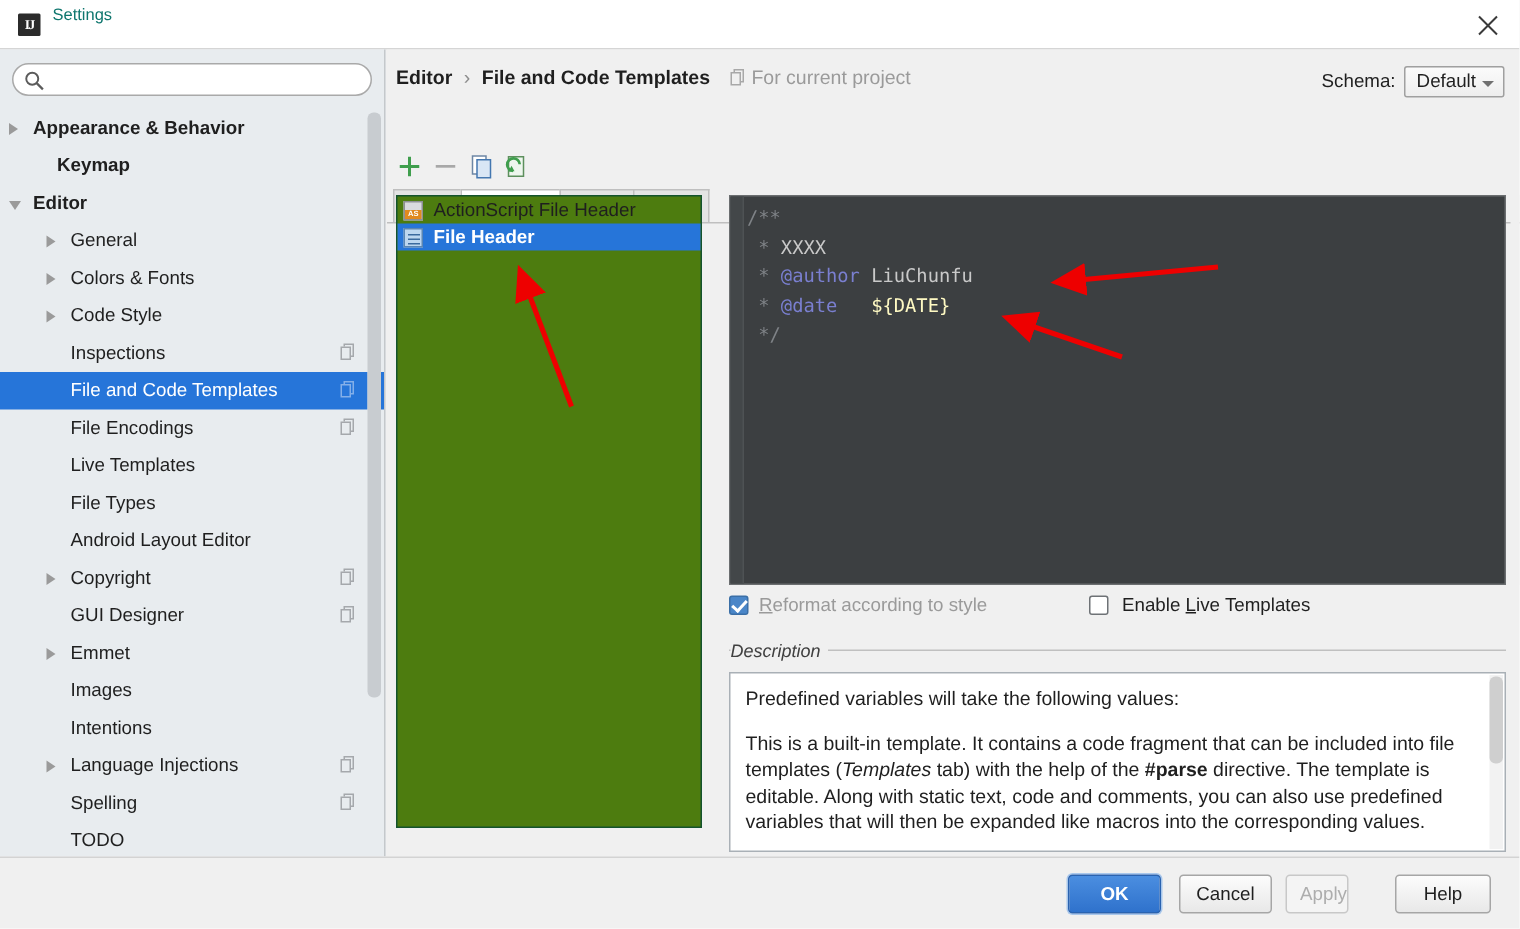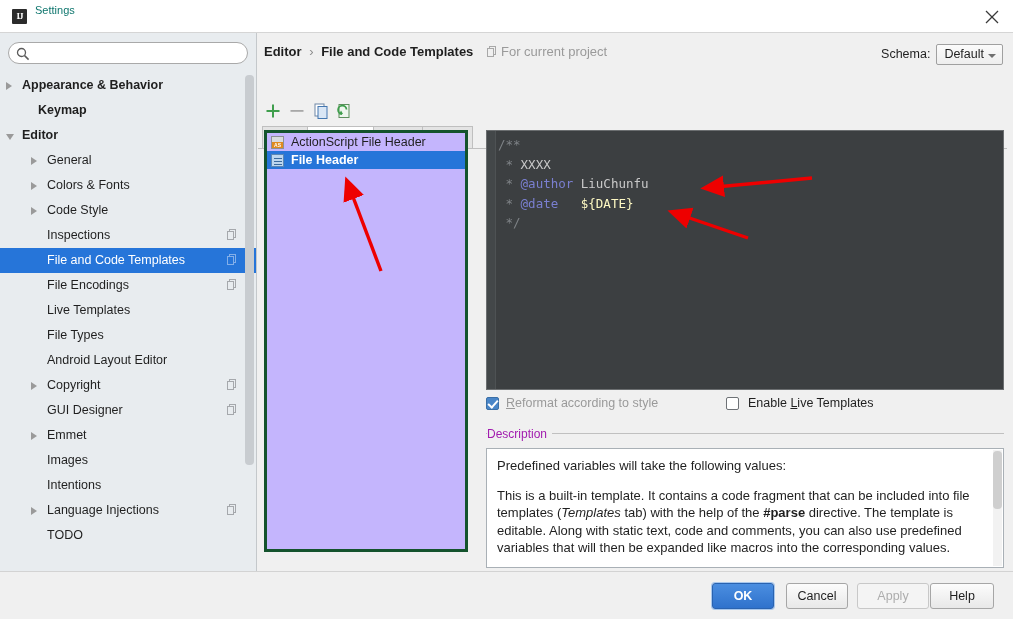--- a/index.html
+++ b/index.html
@@ -239,22 +239,22 @@
   .tab-underline {
     position: absolute; left: 0; top: 115px;
     width: 755px; height: 1px;
     background: #bfbfbf;
   }
 
   
   .tmpl-list {
     position: absolute; left: 6px; top: 97px;
     width: 204px; height: 422px;
-    background: #c4b5fd;
-    border: 3px solid #14532d;
+    background: #4d7c0f;
+    border: 1px solid #14532d;
   }
   .tmpl-row {
     position: relative;
     height: 18px;
     line-height: 18px;
     padding-left: 24px;
     font-size: 12.5px;
     color: #1f1f1f;
     white-space: nowrap;
     cursor: default;
@@ -346,24 +346,25 @@
     font-size: 12.5px;
     line-height: 17px;
   }
   .cb-label.disabled { color: #9a9a9a; }
   .cb-label u { text-decoration: underline; }
 
   
   .desc-title {
     position: absolute; left: 229px; top: 394px;
     font-size: 12px;
-    color: #a21caf;
+    color: #404040;
     background: #f0f0f0;
     padding-right: 5px;
     z-index: 2;
+    font-style: italic;
   }
   .desc-fieldset {
     position: absolute; left: 228px; top: 400px;
     width: 518px; height: 16px;
     border-top: 1px solid #c0c0c0;
   }
   .desc-box {
     position: absolute; left: 228px; top: 415px;
     width: 518px; height: 120px;
     background: #ffffff;
@@ -542,20 +543,27 @@
         </div>
         <div class="tree-row">
           <span class="twisty closed" style="left: 31px;"></span>
           <span class="label" style="left: 47px; text-align: center;">Language Injections</span>
           <span class="copy-badge">
             <span class="b1"></span>
             <span class="b2"></span>
           </span>
         </div>
         <div class="tree-row">
+          <span class="label" style="left: 47px;">Spelling</span>
+          <span class="copy-badge">
+            <span class="b1"></span>
+            <span class="b2"></span>
+          </span>
+        </div>
+        <div class="tree-row">
           <span class="label" style="left: 47px;">TODO</span>
         </div>
       </div>
 
     <div class="sb-track"></div>
     <div class="sb-thumb"></div>
   </div>
 
   <div class="content">
 
@@ -637,21 +645,21 @@
         </div>
       <div class="desc-sb"></div>
       <div class="desc-sb-thumb"></div>
     </div>
 
   </div>
 
   <div class="bottombar">
     <div class="btn primary" style="left:712px; width:62px;">OK</div>
     <div class="btn" style="left:786px; width:62px;">Cancel</div>
-    <div class="btn disabled" style="left:857px; width:72px;">Apply</div>
+    <div class="btn disabled" style="left:857px; width:42px;text-align:right;">Apply</div>
     <div class="btn" style="left:930px; width:64px;">Help</div>
   </div>
 
   <svg class="arrows" viewBox="0 0 1013 619">
     <defs>
       <marker id="ah" markerWidth="7" markerHeight="7" refX="5.6" refY="3.2" orient="auto">
         <path d="M0,0 L7,3.2 L0,6.4 z" fill="#ee0000"></path>
       </marker>
     </defs>
     <line x1="381" y1="271" x2="347" y2="181" stroke="#ee0000" stroke-width="3.4" marker-end="url(#ah)"></line>

